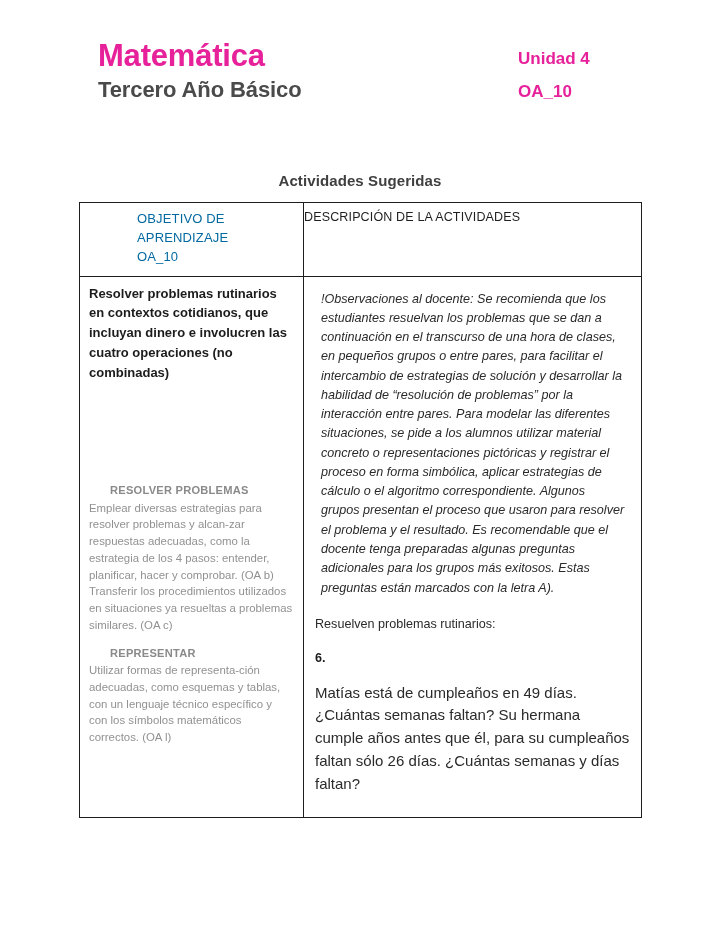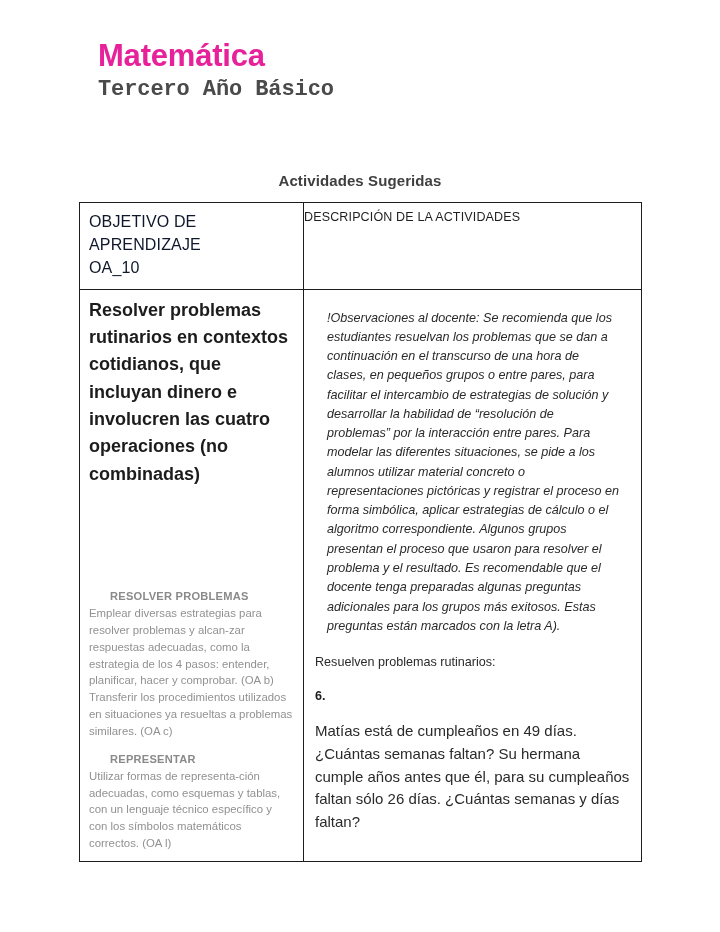--- a/index.html
+++ b/index.html
@@ -47,21 +47,20 @@
     white-space: nowrap;
   }
   .grade-title {
     font-size: 22px;
     font-weight: bold;
     color: #4a4a4a;
     line-height: 1.05;
     margin: 6px 0 0 0;
     letter-spacing: -0.1px;
     white-space: nowrap;
-    font-family: Liberation Mono, monospace;
   }
   .header-right {
     position: absolute;
     left: 518px;
     top: 10px;
     text-align: left;
   }
   .unit-label {
     font-size: 17px;
     font-weight: bold;
@@ -106,38 +105,39 @@
     vertical-align: top;
     padding: 0;
   }
   .col-left  { width: 224px; }
   .col-right { width: 338px; }
 
   .cell-pad-l { padding: 7px 10px 9px 9px; }
   .cell-pad-r { padding: 7px 10px 9px 11px; }
 
   .th-text {
-    font-size: 16px;
-    color: #0f172a;
+    font-size: 13px;
+    color: #0369a1;
     line-height: 1.45;
     letter-spacing: 0.15px;
+    margin-left: 48px;
   }
   .th-right {
     font-size: 12.5px;
     color: #1f1f1f;
     letter-spacing: 0.15px;
     text-align: left;
     padding-top: 7px;
   }
   .head-row td { height: 44px; }
 
   .body-row td { height: 540px; }
 
   .oa-desc {
-    font-size: 18px;
+    font-size: 13px;
     font-weight: bold;
     color: #1c1c1c;
     line-height: 1.52;
     margin: 0 0 0 0;
   }
 
   .skills-block {
     margin-top: 100px;
     color: #8d8d8d;
     font-size: 11.4px;
@@ -155,21 +155,21 @@
     margin: 0 0 0 0;
     color: #919191;
   }
   .skill-group + .skill-group { margin-top: 11px; }
 
   .note-italic {
     font-style: italic;
     font-size: 12.6px;
     color: #2a2a2a;
     line-height: 1.53;
-    margin: 12px;
+    margin: 6px;
   }
   .plain-line {
     font-size: 12.6px;
     color: #2a2a2a;
     line-height: 1.5;
     margin: 17px 0 0 0;
   }
   .problem-number {
     font-size: 12.6px;
     font-weight: bold;
@@ -185,20 +185,24 @@
 </style>
 </head>
 <body>
 
 <div class="page">
 
   <div class="doc-header">
     <div class="header-left">
       <div class="subject-title">Matemática</div>
       <div class="grade-title">Tercero Año Básico</div>
+    </div>
+    <div class="header-right">
+      <div class="unit-label">Unidad 4</div>
+      <div class="oa-label">OA_10</div>
     </div>
   </div>
 
   <div class="section-title">Actividades Sugeridas</div>
 
   <table class="activity-table">
     <colgroup>
       <col class="col-left">
       <col class="col-right">
     </colgroup>

